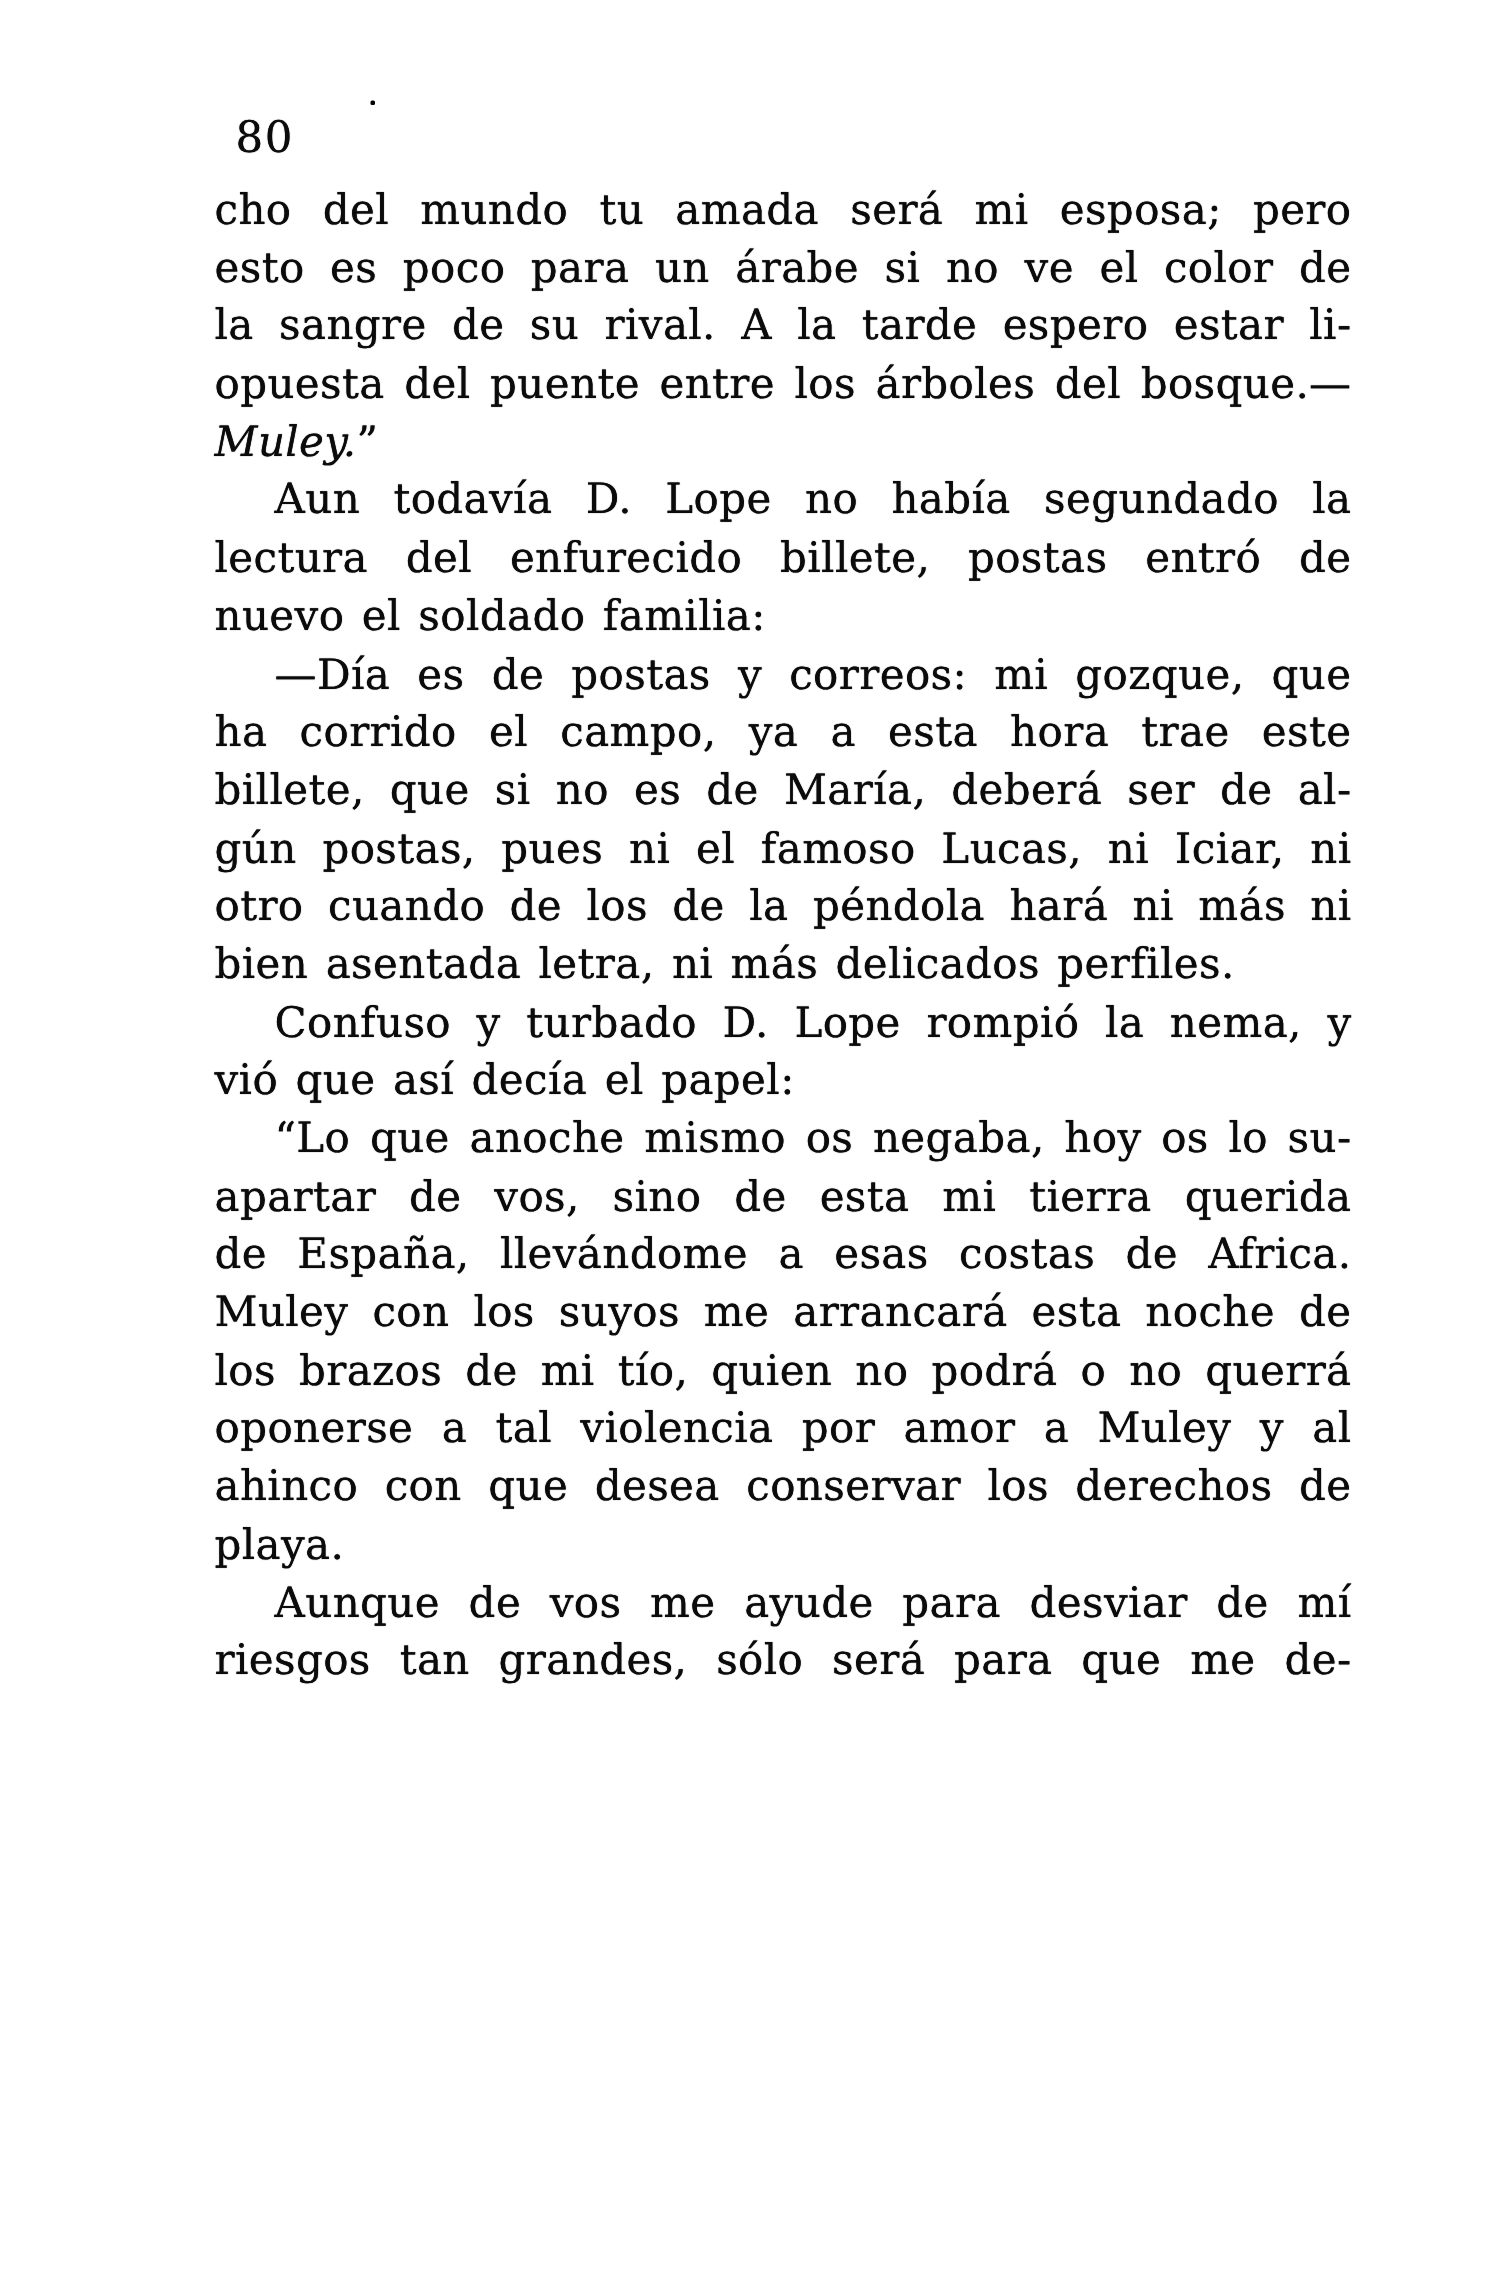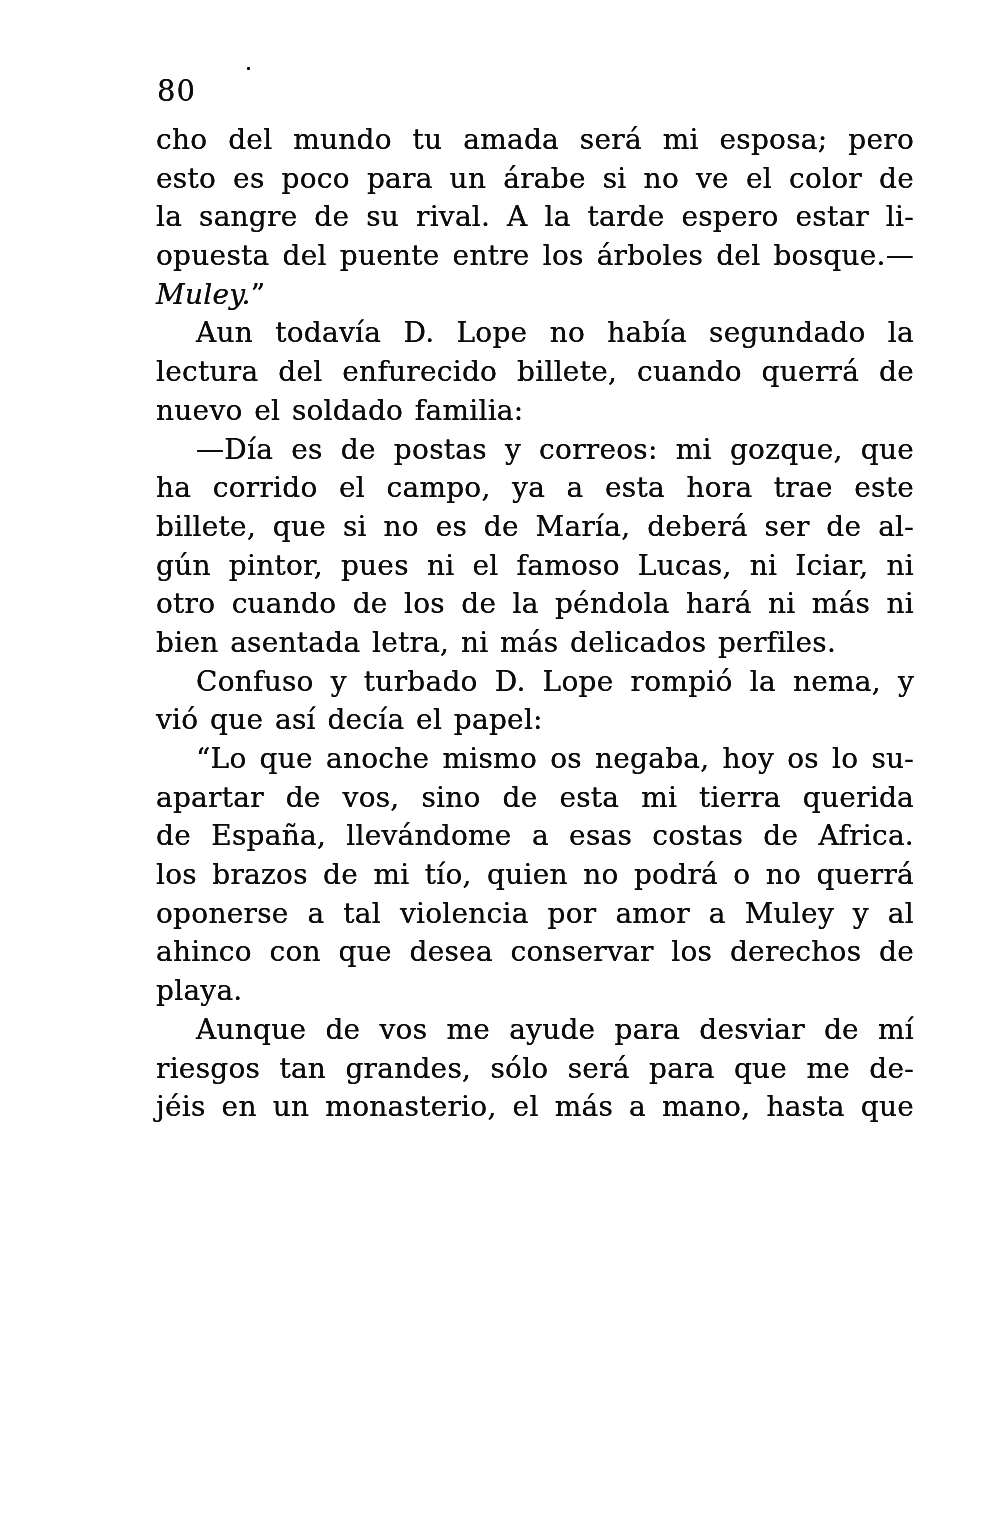--- a/index.html
+++ b/index.html
@@ -19,21 +19,21 @@
   .page-number {
     position: absolute;
     left: 157px;
     top: 74px;
     font-size: 29px;
     letter-spacing: 1px;
     text-shadow: 0 0 0.6px #000;
   }
   .text-block {
     position: absolute;
-    left: 156px;
+    left: 143px;
     top: 121px;
     width: 758px;
   }
   .line {
     font-size: 28px;
     line-height: 38.7px;
     height: 38.7px;
     letter-spacing: 0.25px;
     word-spacing: 2.5px;
     text-align: left;
@@ -62,33 +62,34 @@
 <div class="page">
   <div class="page-number">80</div>
 
   <div class="text-block" id="text-block">
       <div class="line justify">cho del mundo tu amada será mi esposa; pero</div>
       <div class="line justify">esto es poco para un árabe si no ve el color de</div>
       <div class="line justify">la sangre de su rival. A la tarde espero estar li-</div>
       <div class="line justify">opuesta del puente entre los árboles del bosque.—</div>
       <div class="line"><span class="italic">Muley.</span><span>”</span></div>
       <div class="line justify indent">Aun todavía D. Lope no había segundado la</div>
-      <div class="line justify">lectura del enfurecido billete, cuando querrá de</div>
+      <div class="line justify">lectura del enfurecido billete, postas entró de</div>
       <div class="line">nuevo el soldado familia:</div>
       <div class="line justify indent">—Día es de postas y correos: mi gozque, que</div>
       <div class="line justify">ha corrido el campo, ya a esta hora trae este</div>
       <div class="line justify">billete, que si no es de María, deberá ser de al-</div>
-      <div class="line justify">gún pintor, pues ni el famoso Lucas, ni Iciar, ni</div>
+      <div class="line justify">gún postas, pues ni el famoso Lucas, ni Iciar, ni</div>
       <div class="line justify">otro cuando de los de la péndola hará ni más ni</div>
       <div class="line">bien asentada letra, ni más delicados perfiles.</div>
       <div class="line justify indent">Confuso y turbado D. Lope rompió la nema, y</div>
       <div class="line">vió que así decía el papel:</div>
       <div class="line justify indent">“Lo que anoche mismo os negaba, hoy os lo su-</div>
       <div class="line justify">apartar de vos, sino de esta mi tierra querida</div>
       <div class="line justify">de España, llevándome a esas costas de Africa.</div>
+      <div class="line justify">Muley con los suyos me arrancará esta noche de</div>
       <div class="line justify">los brazos de mi tío, quien no podrá o no querrá</div>
       <div class="line justify">oponerse a tal violencia por amor a Muley y al</div>
       <div class="line justify">ahinco con que desea conservar los derechos de</div>
       <div class="line">playa.</div>
       <div class="line justify indent">Aunque de vos me ayude para desviar de mí</div>
       <div class="line justify">riesgos tan grandes, sólo será para que me de-</div>
       <div class="line justify">jéis en un monasterio, el más a mano, hasta que</div>
     </div>
 
   <div class="speck" style="left:247px; top:67px; width:3px; height:3px;"></div>

